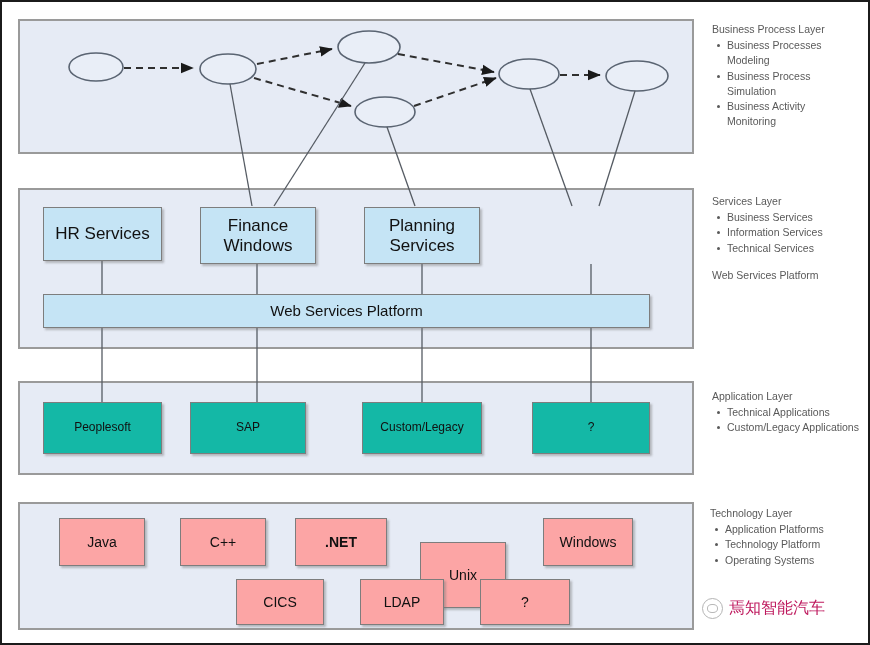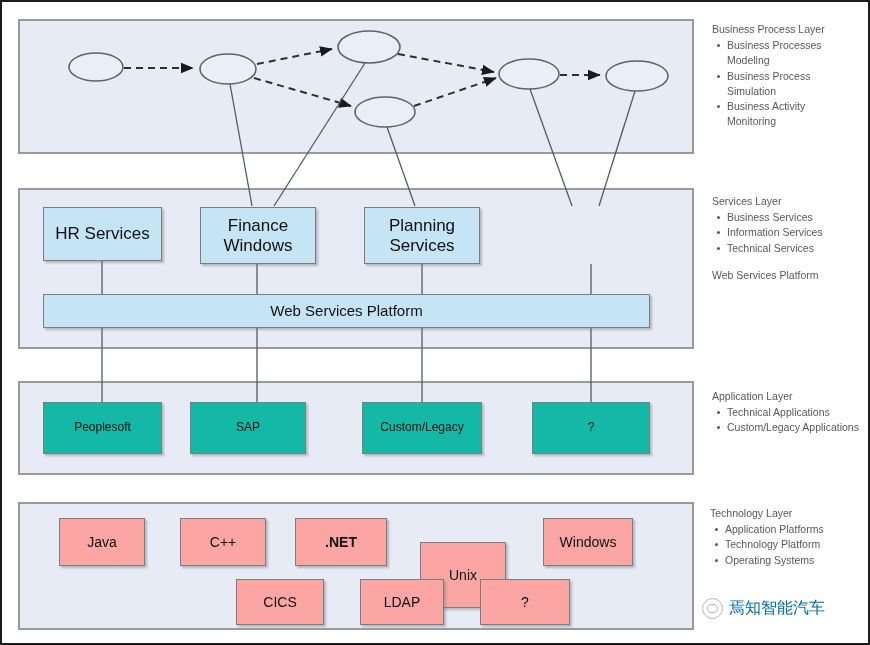--- a/index.html
+++ b/index.html
@@ -29,21 +29,21 @@
   .ann li{position:relative;padding-left:0;margin:0;}
   .ann li:before{
     content:"";position:absolute;left:-10px;top:6px;
     width:3px;height:3px;background:#595959;border-radius:50%;
   }
   .ann .plain{display:block;margin-top:12px;}
   svg.wires{position:absolute;left:0;top:0;width:870px;height:645px;
     pointer-events:none;overflow:visible;}
   #watermark{
     position:absolute;display:flex;align-items:center;gap:6px;
-    color:#0369a1;font-size:16px;white-space:nowrap;
+    color:#be185d;font-size:16px;white-space:nowrap;
     font-family:"DejaVu Sans",sans-serif;
   }
   #watermark .wm-logo{
     width:19px;height:19px;border-radius:50%;
     border:1px solid #b4b4b4;position:relative;flex:0 0 auto;
   }
   #watermark .wm-logo:after{
     content:"";position:absolute;left:4px;top:5px;width:9px;height:7px;
     border-radius:45%;border:1px solid #b8b8b8;
   }

